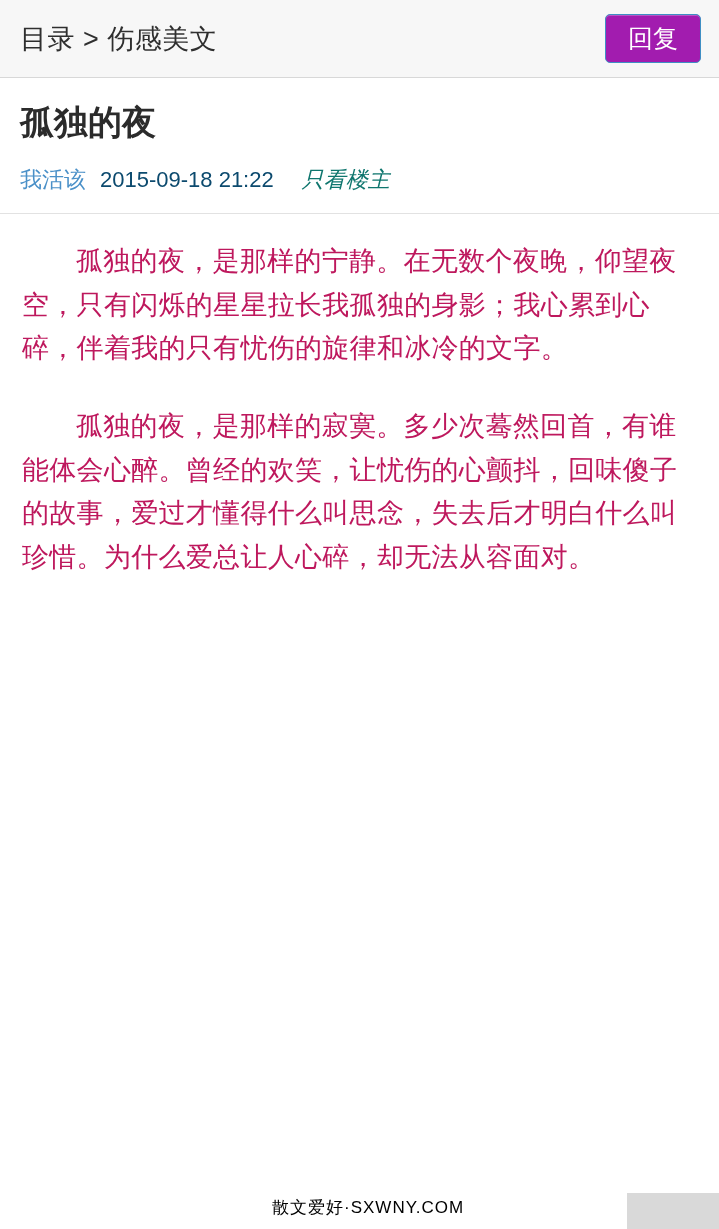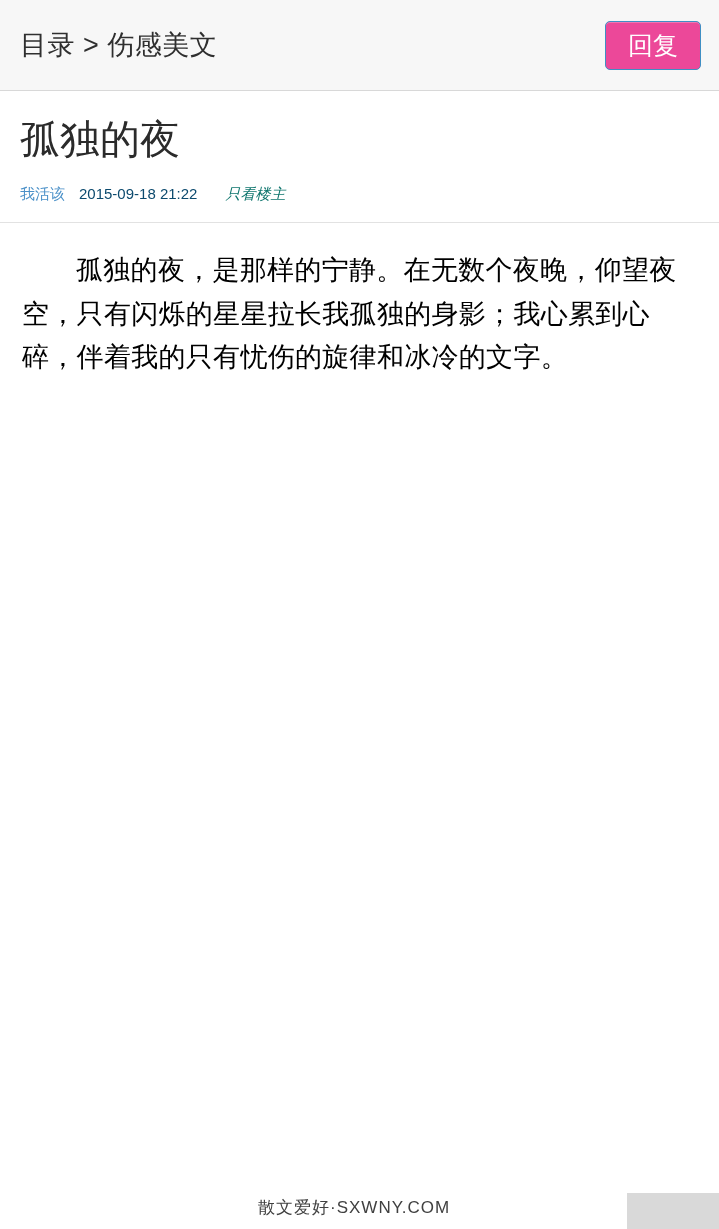--- a/index.html
+++ b/index.html
@@ -11,66 +11,66 @@
     width: 719px;
     height: 1229px;
     font-family: "Liberation Sans", "DejaVu Sans", sans-serif;
     color: #333;
     overflow: hidden;
     position: relative;
   }
 
   
   .topbar {
-    height: 91px;
+    height: 78px;
     background: #f7f7f7;
     border-bottom: 1px solid #d8d8d8;
     display: flex;
     align-items: center;
     justify-content: space-between;
     padding: 0 18px 0 20px;
     box-sizing: border-box;
   }
   .breadcrumb {
     font-size: 27px;
     color: #2f2f2f;
     letter-spacing: 0.5px;
     white-space: nowrap;
   }
   .reply-btn {
-    background: #ec4899;
+    background: #a21caf;
     border: 1px solid #3f8fc4;
     color: #ffffff;
     font-size: 25px;
     border-radius: 5px;
     padding: 11px 22px;
     line-height: 1;
     cursor: pointer;
     font-family: "Liberation Sans", "DejaVu Sans", sans-serif;
     box-shadow: inset 0 1px 0 rgba(255,255,255,0.25);
   }
 
   
   .article-head {
     padding: 24px 20px 18px 20px;
     background: #ffffff;
     border-bottom: 1px solid #e2e2e2;
     box-sizing: border-box;
   }
   .title {
-    font-size: 40px;
+    font-size: 34px;
     color: #2b2b2b;
     margin: 0 0 22px 0;
-    font-weight: normal;
+    font-weight: bold;
     line-height: 1.2;
   }
   .meta {
     display: flex;
     align-items: baseline;
-    font-size: 15px;
+    font-size: 22px;
     white-space: nowrap;
   }
   .meta .author {
     color: #4a90c8;
     margin-right: 14px;
   }
   .meta .date {
     color: #0c4a6e;
     margin-right: 28px;
   }
@@ -79,35 +79,35 @@
     cursor: pointer;
     font-style: italic;
   }
 
   
   .content {
     padding: 26px 22px 0 22px;
     box-sizing: border-box;
     font-size: 27px;
     line-height: 1.62;
-    color: #000000;
+    color: #be185d;
     letter-spacing: 0.3px;
   }
   .content p {
     margin: 0 0 34px 0;
     text-indent: 2em;
   }
 
   
   .watermark {
     position: absolute;
-    left: 258px;
+    left: 272px;
     top: 1196px;
     font-size: 17px;
-    color: #404040;
+    color: #000000;
     letter-spacing: 1px;
     white-space: nowrap;
   }
 
   
   .corner-block {
     position: absolute;
     right: 0;
     bottom: 0;
     width: 92px;
@@ -127,16 +127,17 @@
   <h1 class="title">孤独的夜</h1>
   <div class="meta">
     <span class="author">我活该</span>
     <span class="date">2015-09-18 21:22</span>
     <span class="only-op">只看楼主</span>
   </div>
 </div>
 
 <div class="content">
   <p>孤独的夜，是那样的宁静。在无数个夜晚，仰望夜空，只有闪烁的星星拉长我孤独的身影；我心累到心碎，伴着我的只有忧伤的旋律和冰冷的文字。</p>
+  <p>孤独的夜，是那样的寂寞。多少次蓦然回首，有谁能体会心醉。曾经的欢笑，让忧伤的心颤抖，回味傻子的故事，爱过才懂得什么叫思念，失去后才明白什么叫珍惜。为什么爱总让人心碎，却无法从容面对。</p>
 </div>
 
 <div class="watermark">散文爱好·SXWNY.COM</div>
 <div class="corner-block"></div>
 
 </body></html>

